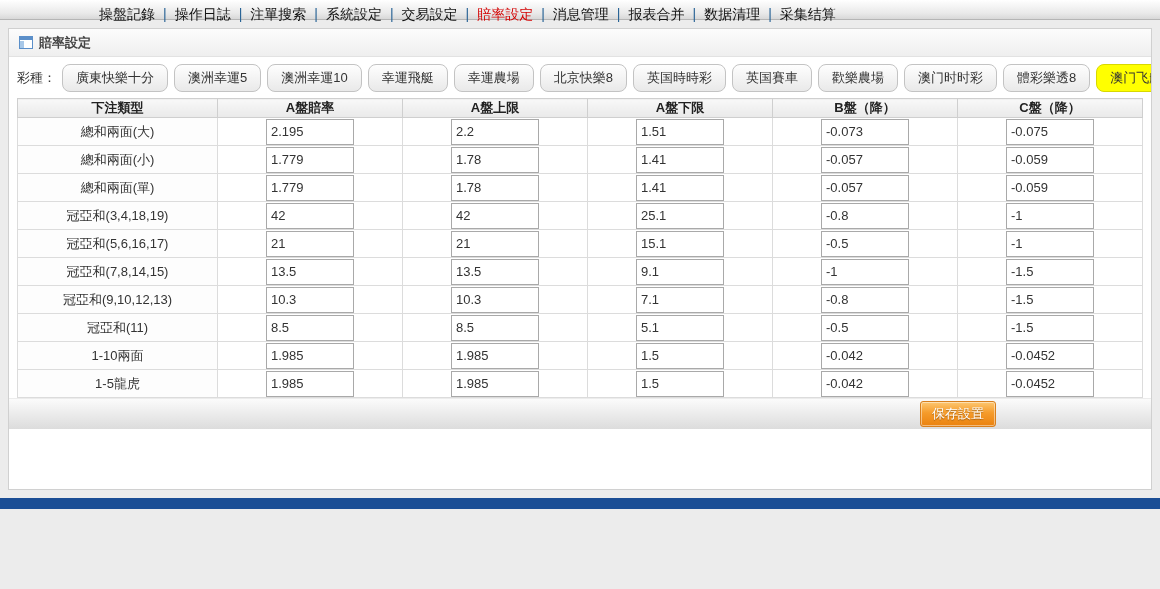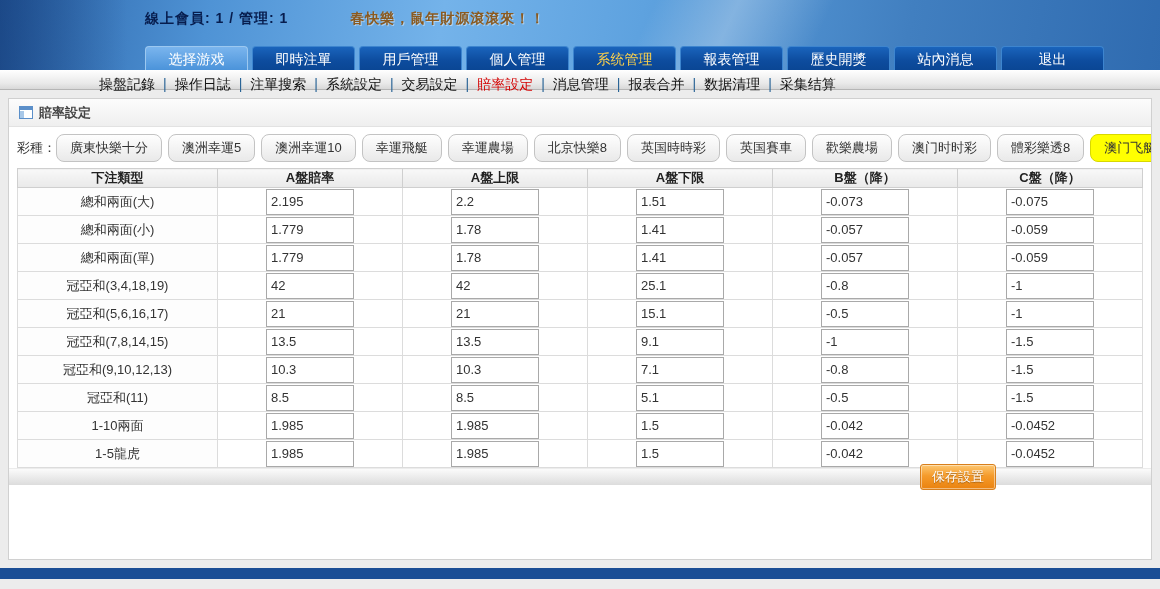--- a/index.html
+++ b/index.html
@@ -42,21 +42,21 @@
   .content { position:relative; height:478px; padding:8px; }
   .panel { position:relative; height:462px; background:#fff; border:1px solid #d0d0d0; }
   .panel-title {
     height:28px; display:flex; align-items:center; padding-left:10px;
     background:linear-gradient(#fcfcfc,#efefef); border-bottom:1px solid #e2e2e2;
     font-size:13px; font-weight:bold; color:#444;
   }
   .title-icon { display:inline-block; margin-right:6px; line-height:0; }
 
   .lottery-row { display:flex; align-items:center; padding:7px 6px 6px 8px; white-space:nowrap; overflow:hidden; }
-  .lottery-label { font-size:13px; color:#333; flex:none; }
+  .lottery-label { font-size:13px; color:#333; margin-right:6px; flex:none; }
   .lottery-btn {
     flex:none; margin-right:6px; padding:4px 13px; font-size:13px; color:#333; cursor:pointer;
     font-family:"Liberation Sans","DejaVu Sans",sans-serif;
     background:linear-gradient(#fefefe,#e9e9e9); border:1px solid #c3c3c3; border-radius:8px;
   }
   .lottery-btn.selected { background:#ffff00; border-color:#d8d800; }
 
   
   table.odds { width:calc(100% - 16px); margin:0 8px; border-collapse:collapse; border:1px solid #c5c5c5; }
   table.odds th {
@@ -64,21 +64,21 @@
     background:linear-gradient(#f8f8f8,#e9e9e9); border:1px solid #cfcfcf;
   }
   table.odds td { height:28px; border:1px solid #dcdcdc; text-align:center; font-size:13px; color:#333; background:#fff; }
   table.odds td.lbl { background:#fdfdfd; }
   .cell-input {
     width:88px; height:19px; border:1px solid #a9a9a9; background:#fff;
     font-size:13px; color:#333; padding:12px 4px; font-family:"Liberation Sans","DejaVu Sans",sans-serif;
   }
 
   .save-row {
-    height:17px; display:flex; align-items:center; justify-content:flex-end; padding-right:155px;
+    height:31px; display:flex; align-items:center; justify-content:flex-end; padding-right:155px;
     background:linear-gradient(#fbfbfb,#dcdcdc); border-top:1px solid #ececec;
   }
   .save-btn {
     padding:3px 11px; font-size:13px; color:#fff; cursor:pointer;
     font-family:"Liberation Sans","DejaVu Sans",sans-serif;
     background:linear-gradient(#fdc771,#f59b2b 45%,#ea820f);
     border:1px solid #d87f1c; border-radius:3px;
     box-shadow:inset 0 0 0 1px rgba(255,255,255,.45);
     text-shadow:0 1px 1px rgba(0,0,0,.35);
   }
@@ -90,37 +90,20 @@
     text-shadow:2px 2px 1px rgba(255,255,255,.9), -1px -1px 1px rgba(0,0,0,.10);
   }
 
   .footer-bar { height:11px; background:#1b4e95; }
 </style>
 </head>
 <body>
 
 <div class="page">
 
-  <div class="topbar">
-    <div class="topbar-info">
-      <span class="online-label">線上會員: 1 / 管理: 1</span>
-      <span class="marquee-text">春快樂，鼠年財源滾滾來！！</span>
-    </div>
-    <div class="nav-tabs" id="nav-tabs">
-        <div class="nav-tab active">选择游戏</div>
-        <div class="nav-tab">即時注單</div>
-        <div class="nav-tab">用戶管理</div>
-        <div class="nav-tab">個人管理</div>
-        <div class="nav-tab hl">系统管理</div>
-        <div class="nav-tab">報表管理</div>
-        <div class="nav-tab">歷史開獎</div>
-        <div class="nav-tab">站內消息</div>
-        <div class="nav-tab">退出</div>
-      </div>
-  </div>
 
   <div class="submenu" id="submenu"><span class="submenu-item">操盤記錄</span><span class="sep">|</span><span class="submenu-item">操作日誌</span><span class="sep">|</span><span class="submenu-item">注單搜索</span><span class="sep">|</span><span class="submenu-item">系統設定</span><span class="sep">|</span><span class="submenu-item">交易設定</span><span class="sep">|</span><span class="submenu-item active">賠率設定</span><span class="sep">|</span><span class="submenu-item">消息管理</span><span class="sep">|</span><span class="submenu-item">报表合并</span><span class="sep">|</span><span class="submenu-item">数据清理</span><span class="sep">|</span><span class="submenu-item">采集结算</span></div>
 
   <div class="content">
     <div class="panel">
       <div class="panel-title">
         <span class="title-icon">
           <svg width="14" height="13" viewBox="0 0 14 13">
             <rect x="0.5" y="0.5" width="13" height="12" fill="#ffffff" stroke="#5b8fc9"></rect>
             <rect x="1" y="1" width="12" height="3" fill="#5b8fc9"></rect>

